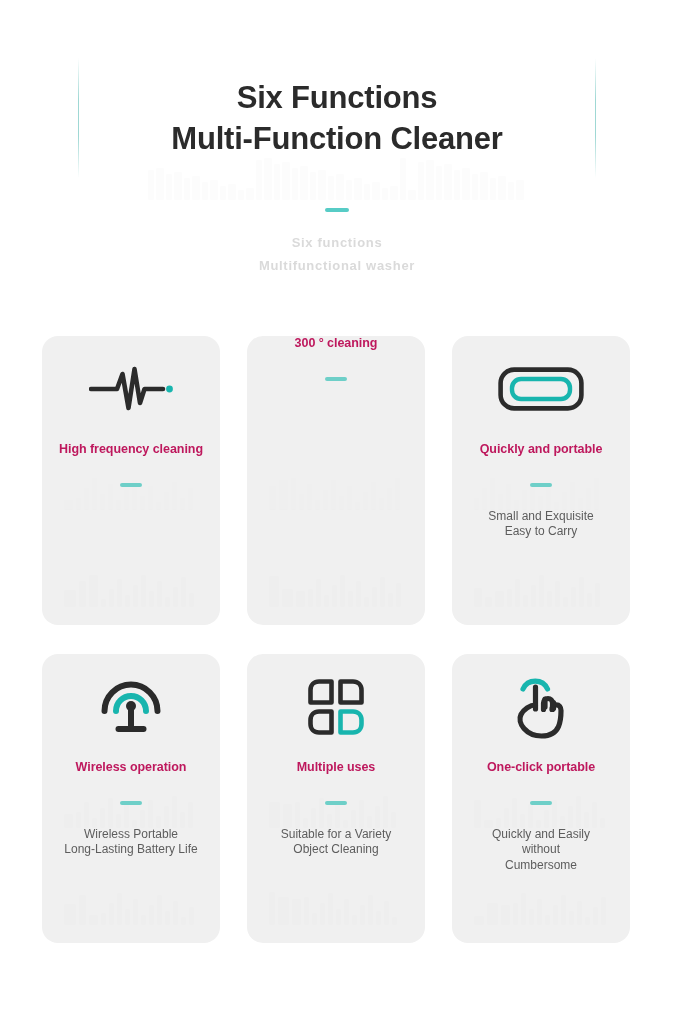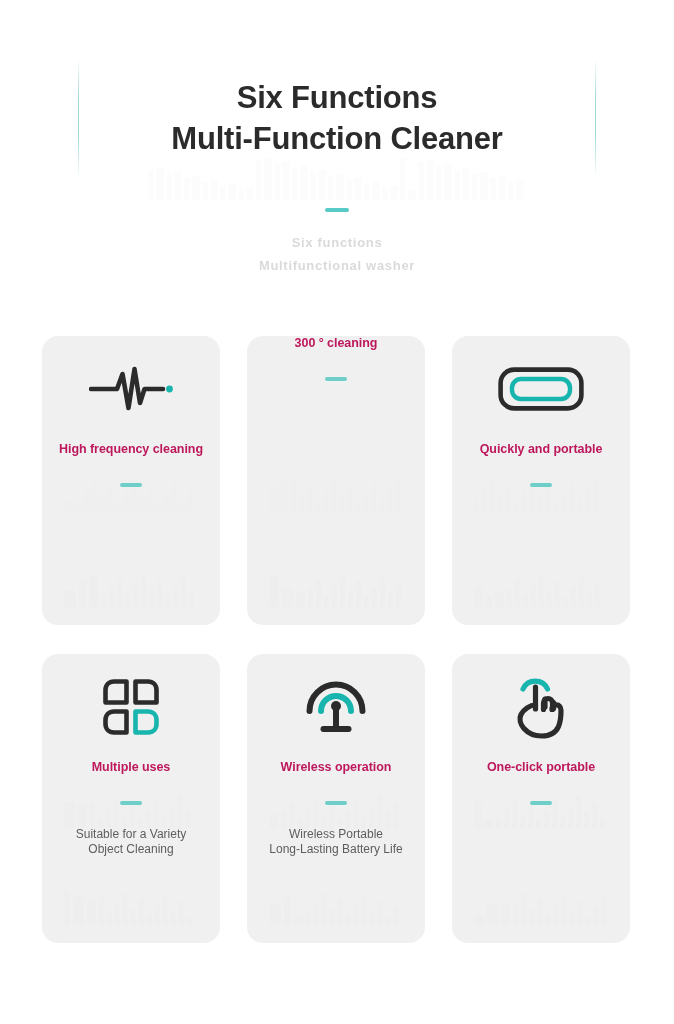--- a/index.html
+++ b/index.html
@@ -341,69 +341,22 @@
         <div class="wm-bar" style="left: 133px; width: 5px; height: 24px;"></div>
       </div>
     <div class="card-icon">
       <svg width="86" height="44" viewBox="0 0 86 44">
         <rect x="2.6" y="2.6" width="80.8" height="38.8" rx="13.5" fill="none" stroke="#2b2b2b" stroke-width="4.6"></rect>
         <rect x="14" y="12" width="58" height="20" rx="9" fill="none" stroke="#18b5ae" stroke-width="4.4"></rect>
       </svg>
     </div>
     <div class="card-title">Quickly and portable</div>
     <div class="card-dash"></div>
-  </div>
-
-  <div class="card">
-    <div class="card-wm mid wmfill">
-        <div class="wm-bar" style="left: 12px; width: 11px; height: 26px;"></div>
-        <div class="wm-bar" style="left: 26px; width: 9px; height: 24px;"></div>
-        <div class="wm-bar" style="left: 38px; width: 5px; height: 26px;"></div>
-        <div class="wm-bar" style="left: 46px; width: 5px; height: 10px;"></div>
-        <div class="wm-bar" style="left: 54px; width: 5px; height: 20px;"></div>
-        <div class="wm-bar" style="left: 62px; width: 5px; height: 30px;"></div>
-        <div class="wm-bar" style="left: 70px; width: 5px; height: 14px;"></div>
-        <div class="wm-bar" style="left: 78px; width: 5px; height: 24px;"></div>
-        <div class="wm-bar" style="left: 86px; width: 5px; height: 8px;"></div>
-        <div class="wm-bar" style="left: 94px; width: 5px; height: 18px;"></div>
-        <div class="wm-bar" style="left: 102px; width: 5px; height: 28px;"></div>
-        <div class="wm-bar" style="left: 110px; width: 5px; height: 12px;"></div>
-        <div class="wm-bar" style="left: 118px; width: 5px; height: 22px;"></div>
-        <div class="wm-bar" style="left: 126px; width: 5px; height: 32px;"></div>
-        <div class="wm-bar" style="left: 134px; width: 5px; height: 16px;"></div>
-      </div>
-    <div class="card-wm low wmfill">
-        <div class="wm-bar" style="left: 12px; width: 6px; height: 33px;"></div>
-        <div class="wm-bar" style="left: 21px; width: 11px; height: 28px;"></div>
-        <div class="wm-bar" style="left: 35px; width: 9px; height: 26px;"></div>
-        <div class="wm-bar" style="left: 47px; width: 5px; height: 28px;"></div>
-        <div class="wm-bar" style="left: 55px; width: 5px; height: 12px;"></div>
-        <div class="wm-bar" style="left: 63px; width: 5px; height: 22px;"></div>
-        <div class="wm-bar" style="left: 71px; width: 5px; height: 32px;"></div>
-        <div class="wm-bar" style="left: 79px; width: 5px; height: 16px;"></div>
-        <div class="wm-bar" style="left: 87px; width: 5px; height: 26px;"></div>
-        <div class="wm-bar" style="left: 95px; width: 5px; height: 10px;"></div>
-        <div class="wm-bar" style="left: 103px; width: 5px; height: 20px;"></div>
-        <div class="wm-bar" style="left: 111px; width: 5px; height: 30px;"></div>
-        <div class="wm-bar" style="left: 119px; width: 5px; height: 14px;"></div>
-        <div class="wm-bar" style="left: 127px; width: 5px; height: 24px;"></div>
-        <div class="wm-bar" style="left: 135px; width: 5px; height: 8px;"></div>
-      </div>
-    <div class="card-icon">
-      <svg width="58" height="58" viewBox="0 0 58 58">
-        <path d="M24.5 3.5 H12 C7 3.5 3.5 7 3.5 12 V24.5 H24.5 Z" fill="none" stroke="#2b2b2b" stroke-width="4.6" stroke-linejoin="round"></path>
-        <path d="M33.5 3.5 H46 C51 3.5 54.5 7 54.5 12 V24.5 H33.5 Z" fill="none" stroke="#2b2b2b" stroke-width="4.6" stroke-linejoin="round"></path>
-        <path d="M24.5 33.5 H12 C7 33.5 3.5 37 3.5 42 V46 C3.5 51 7 54.5 12 54.5 H24.5 Z" fill="none" stroke="#2b2b2b" stroke-width="4.6" stroke-linejoin="round"></path>
-        <path d="M33.5 33.5 H46 C51 33.5 54.5 37 54.5 42 V46 C54.5 51 51 54.5 46 54.5 H33.5 Z" fill="none" stroke="#18b5ae" stroke-width="4.6" stroke-linejoin="round"></path>
-      </svg>
-    </div>
-    <div class="card-title">Multiple uses</div>
-    <div class="card-dash"></div>
-    <div class="card-desc">Suitable for a Variety
-Object Cleaning</div>
+    <div class="card-desc">Small and Exquisite
+Easy to Carry</div>
   </div>
 
   <div class="card">
     <div class="card-wm mid wmfill">
         <div class="wm-bar" style="left: 12px; width: 9px; height: 14px;"></div>
         <div class="wm-bar" style="left: 24px; width: 5px; height: 16px;"></div>
         <div class="wm-bar" style="left: 32px; width: 5px; height: 26px;"></div>
         <div class="wm-bar" style="left: 40px; width: 5px; height: 10px;"></div>
         <div class="wm-bar" style="left: 48px; width: 5px; height: 20px;"></div>
         <div class="wm-bar" style="left: 56px; width: 5px; height: 30px;"></div>
@@ -445,20 +398,69 @@
       </svg>
     </div>
     <div class="card-title">Wireless operation</div>
     <div class="card-dash"></div>
     <div class="card-desc">Wireless Portable
 Long-Lasting Battery Life</div>
   </div>
 
   <div class="card">
     <div class="card-wm mid wmfill">
+        <div class="wm-bar" style="left: 12px; width: 11px; height: 26px;"></div>
+        <div class="wm-bar" style="left: 26px; width: 9px; height: 24px;"></div>
+        <div class="wm-bar" style="left: 38px; width: 5px; height: 26px;"></div>
+        <div class="wm-bar" style="left: 46px; width: 5px; height: 10px;"></div>
+        <div class="wm-bar" style="left: 54px; width: 5px; height: 20px;"></div>
+        <div class="wm-bar" style="left: 62px; width: 5px; height: 30px;"></div>
+        <div class="wm-bar" style="left: 70px; width: 5px; height: 14px;"></div>
+        <div class="wm-bar" style="left: 78px; width: 5px; height: 24px;"></div>
+        <div class="wm-bar" style="left: 86px; width: 5px; height: 8px;"></div>
+        <div class="wm-bar" style="left: 94px; width: 5px; height: 18px;"></div>
+        <div class="wm-bar" style="left: 102px; width: 5px; height: 28px;"></div>
+        <div class="wm-bar" style="left: 110px; width: 5px; height: 12px;"></div>
+        <div class="wm-bar" style="left: 118px; width: 5px; height: 22px;"></div>
+        <div class="wm-bar" style="left: 126px; width: 5px; height: 32px;"></div>
+        <div class="wm-bar" style="left: 134px; width: 5px; height: 16px;"></div>
+      </div>
+    <div class="card-wm low wmfill">
+        <div class="wm-bar" style="left: 12px; width: 6px; height: 33px;"></div>
+        <div class="wm-bar" style="left: 21px; width: 11px; height: 28px;"></div>
+        <div class="wm-bar" style="left: 35px; width: 9px; height: 26px;"></div>
+        <div class="wm-bar" style="left: 47px; width: 5px; height: 28px;"></div>
+        <div class="wm-bar" style="left: 55px; width: 5px; height: 12px;"></div>
+        <div class="wm-bar" style="left: 63px; width: 5px; height: 22px;"></div>
+        <div class="wm-bar" style="left: 71px; width: 5px; height: 32px;"></div>
+        <div class="wm-bar" style="left: 79px; width: 5px; height: 16px;"></div>
+        <div class="wm-bar" style="left: 87px; width: 5px; height: 26px;"></div>
+        <div class="wm-bar" style="left: 95px; width: 5px; height: 10px;"></div>
+        <div class="wm-bar" style="left: 103px; width: 5px; height: 20px;"></div>
+        <div class="wm-bar" style="left: 111px; width: 5px; height: 30px;"></div>
+        <div class="wm-bar" style="left: 119px; width: 5px; height: 14px;"></div>
+        <div class="wm-bar" style="left: 127px; width: 5px; height: 24px;"></div>
+        <div class="wm-bar" style="left: 135px; width: 5px; height: 8px;"></div>
+      </div>
+    <div class="card-icon">
+      <svg width="58" height="58" viewBox="0 0 58 58">
+        <path d="M24.5 3.5 H12 C7 3.5 3.5 7 3.5 12 V24.5 H24.5 Z" fill="none" stroke="#2b2b2b" stroke-width="4.6" stroke-linejoin="round"></path>
+        <path d="M33.5 3.5 H46 C51 3.5 54.5 7 54.5 12 V24.5 H33.5 Z" fill="none" stroke="#2b2b2b" stroke-width="4.6" stroke-linejoin="round"></path>
+        <path d="M24.5 33.5 H12 C7 33.5 3.5 37 3.5 42 V46 C3.5 51 7 54.5 12 54.5 H24.5 Z" fill="none" stroke="#2b2b2b" stroke-width="4.6" stroke-linejoin="round"></path>
+        <path d="M33.5 33.5 H46 C51 33.5 54.5 37 54.5 42 V46 C54.5 51 51 54.5 46 54.5 H33.5 Z" fill="none" stroke="#18b5ae" stroke-width="4.6" stroke-linejoin="round"></path>
+      </svg>
+    </div>
+    <div class="card-title">Multiple uses</div>
+    <div class="card-dash"></div>
+    <div class="card-desc">Suitable for a Variety
+Object Cleaning</div>
+  </div>
+
+  <div class="card">
+    <div class="card-wm mid wmfill">
         <div class="wm-bar" style="left: 12px; width: 7px; height: 28px;"></div>
         <div class="wm-bar" style="left: 22px; width: 9px; height: 8px;"></div>
         <div class="wm-bar" style="left: 34px; width: 5px; height: 10px;"></div>
         <div class="wm-bar" style="left: 42px; width: 5px; height: 20px;"></div>
         <div class="wm-bar" style="left: 50px; width: 5px; height: 30px;"></div>
         <div class="wm-bar" style="left: 58px; width: 5px; height: 14px;"></div>
         <div class="wm-bar" style="left: 66px; width: 5px; height: 24px;"></div>
         <div class="wm-bar" style="left: 74px; width: 5px; height: 8px;"></div>
         <div class="wm-bar" style="left: 82px; width: 5px; height: 18px;"></div>
         <div class="wm-bar" style="left: 90px; width: 5px; height: 28px;"></div>
@@ -494,15 +496,18 @@
         <path d="M41.5 27.5 V33.5" fill="none" stroke="#2b2b2b" stroke-width="5.2" stroke-linecap="round"></path>
         <path d="M23.5 30 C18 30 11.5 34.5 9 39.5 C7 43.5 8 49 12 53.5
                  C16 58 22 61 29.5 61 C38 61 44 57.5 46.5 51.5
                  C48.3 47.2 49 41 49 35.5 C49 32 47 29.8 44.5 29.8
                  C42.2 29.8 40 31.8 40 34.5" fill="none" stroke="#2b2b2b" stroke-width="5.2" stroke-linecap="round" stroke-linejoin="round"></path>
         <path d="M31.5 34.5 V28 C31.5 25.5 33.5 23.5 36 23.5 C38.5 23.5 40.5 25.5 40.5 28 V34.5" fill="none" stroke="#2b2b2b" stroke-width="5.2" stroke-linecap="round" stroke-linejoin="round"></path>
       </svg>
     </div>
     <div class="card-title">One-click portable</div>
     <div class="card-dash"></div>
+    <div class="card-desc">Quickly and Easily
+without
+Cumbersome</div>
   </div>
 
 </div>
 
 </body></html>

